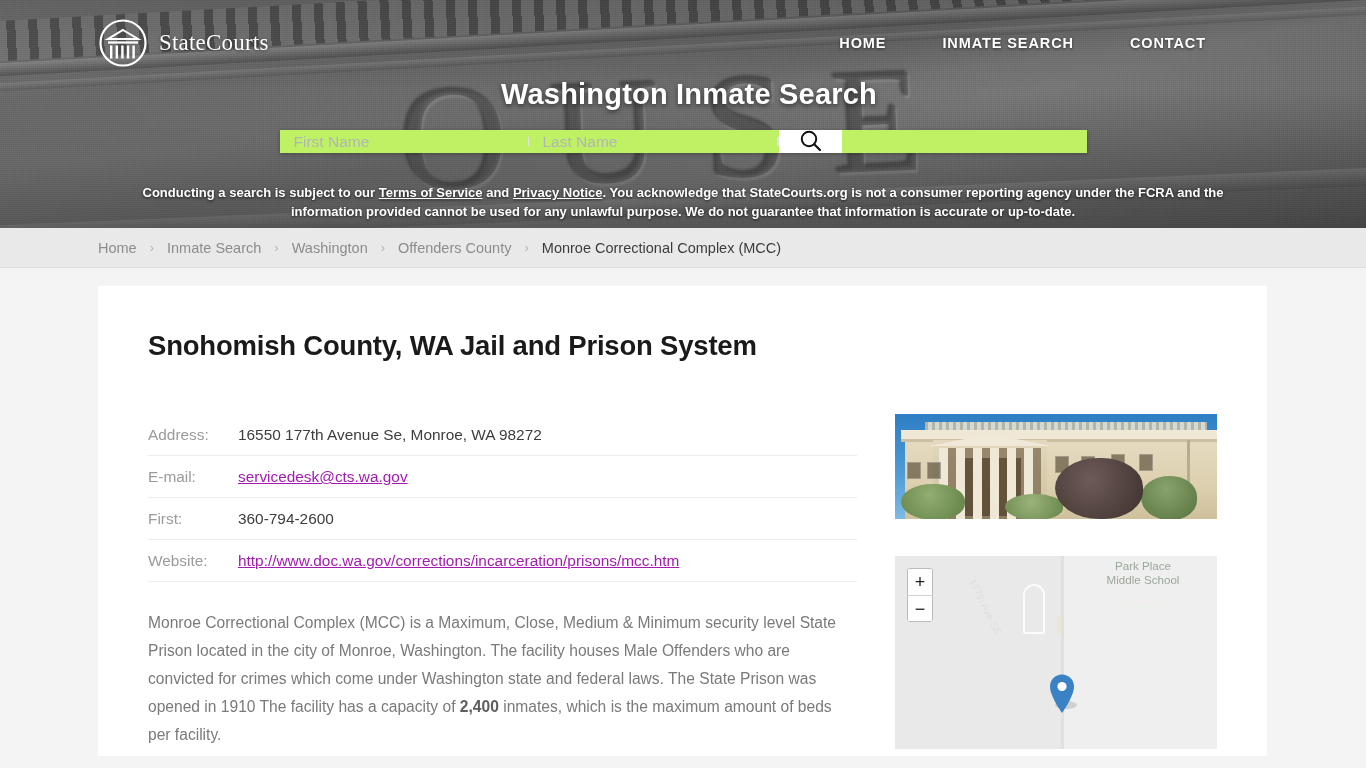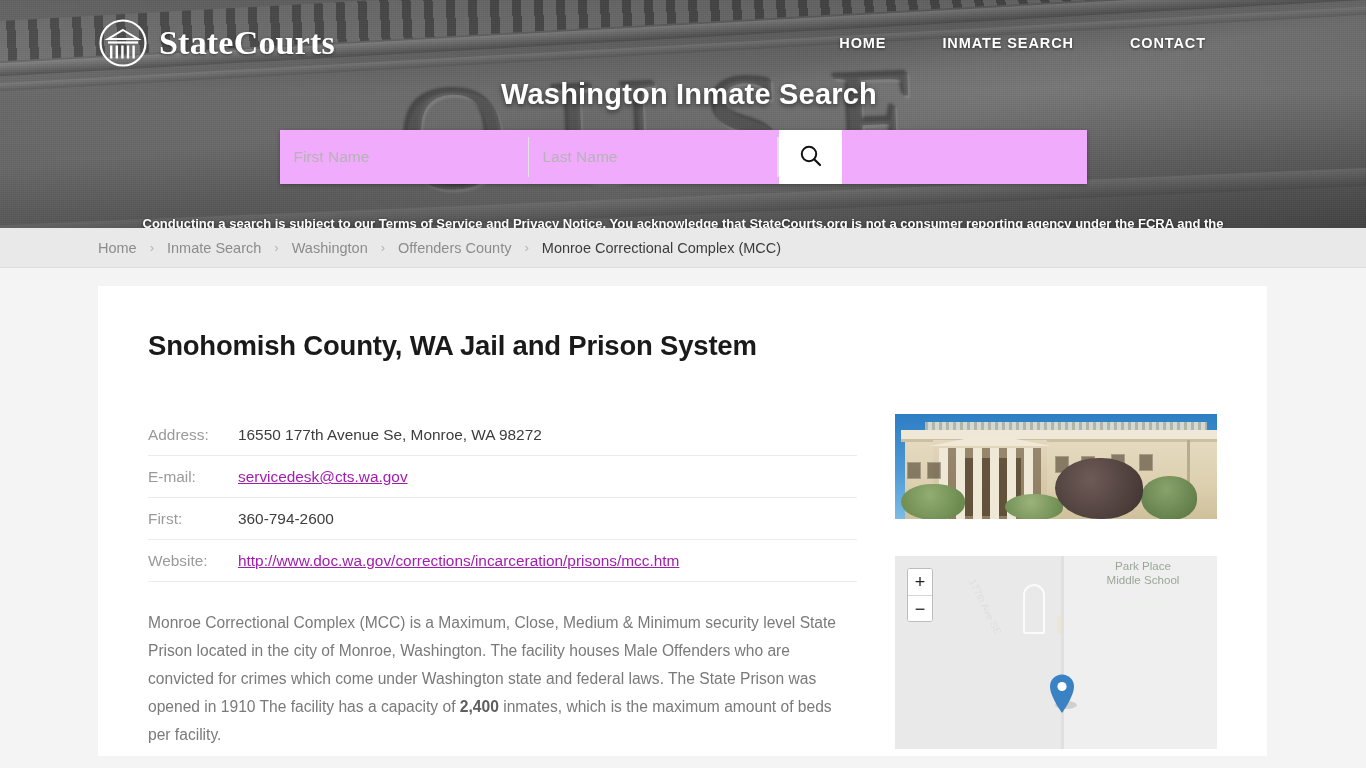--- a/index.html
+++ b/index.html
@@ -92,22 +92,22 @@
     align-items: center;
     justify-content: space-between;
     padding: 13px 160px 0 98px;
     height: 72px;
   }
   .brand { display: flex; align-items: center; gap: 11px; }
   .brand-logo { width: 50px; height: 50px; display: block; }
   .brand-name {
     color: #fff;
     font-family: "Liberation Serif", serif;
-    font-size: 34px;
-    font-weight: 700;
+    font-size: 23px;
+    font-weight: 400;
     letter-spacing: .2px;
     text-shadow: 0 1px 3px rgba(0,0,0,.5);
   }
   .nav { display: flex; align-items: center; gap: 56px; }
   .nav a {
     color: #ffffff;
     font-size: 14.5px;
     font-weight: 700;
     letter-spacing: .9px;
     text-decoration: none;
@@ -122,22 +122,22 @@
     font-weight: 700;
     letter-spacing: .2px;
     text-shadow: 0 2px 5px rgba(0,0,0,.55);
     padding-left: 12px;
   }
 
   
   .searchbar {
     margin: 19px auto 0;
     width: 807px;
-    height: 54px;
-    background: #f0abfc;
+    height: 23px;
+    background: #bef264;
     display: flex;
     align-items: stretch;
     box-shadow: 0 1px 4px rgba(0,0,0,.3);
   }
   .searchbar input[type="text"] {
     border: 0; outline: 0;
     background: transparent;
     font-family: "Liberation Sans", sans-serif;
     font-size: 15.5px;
     color: #333;

